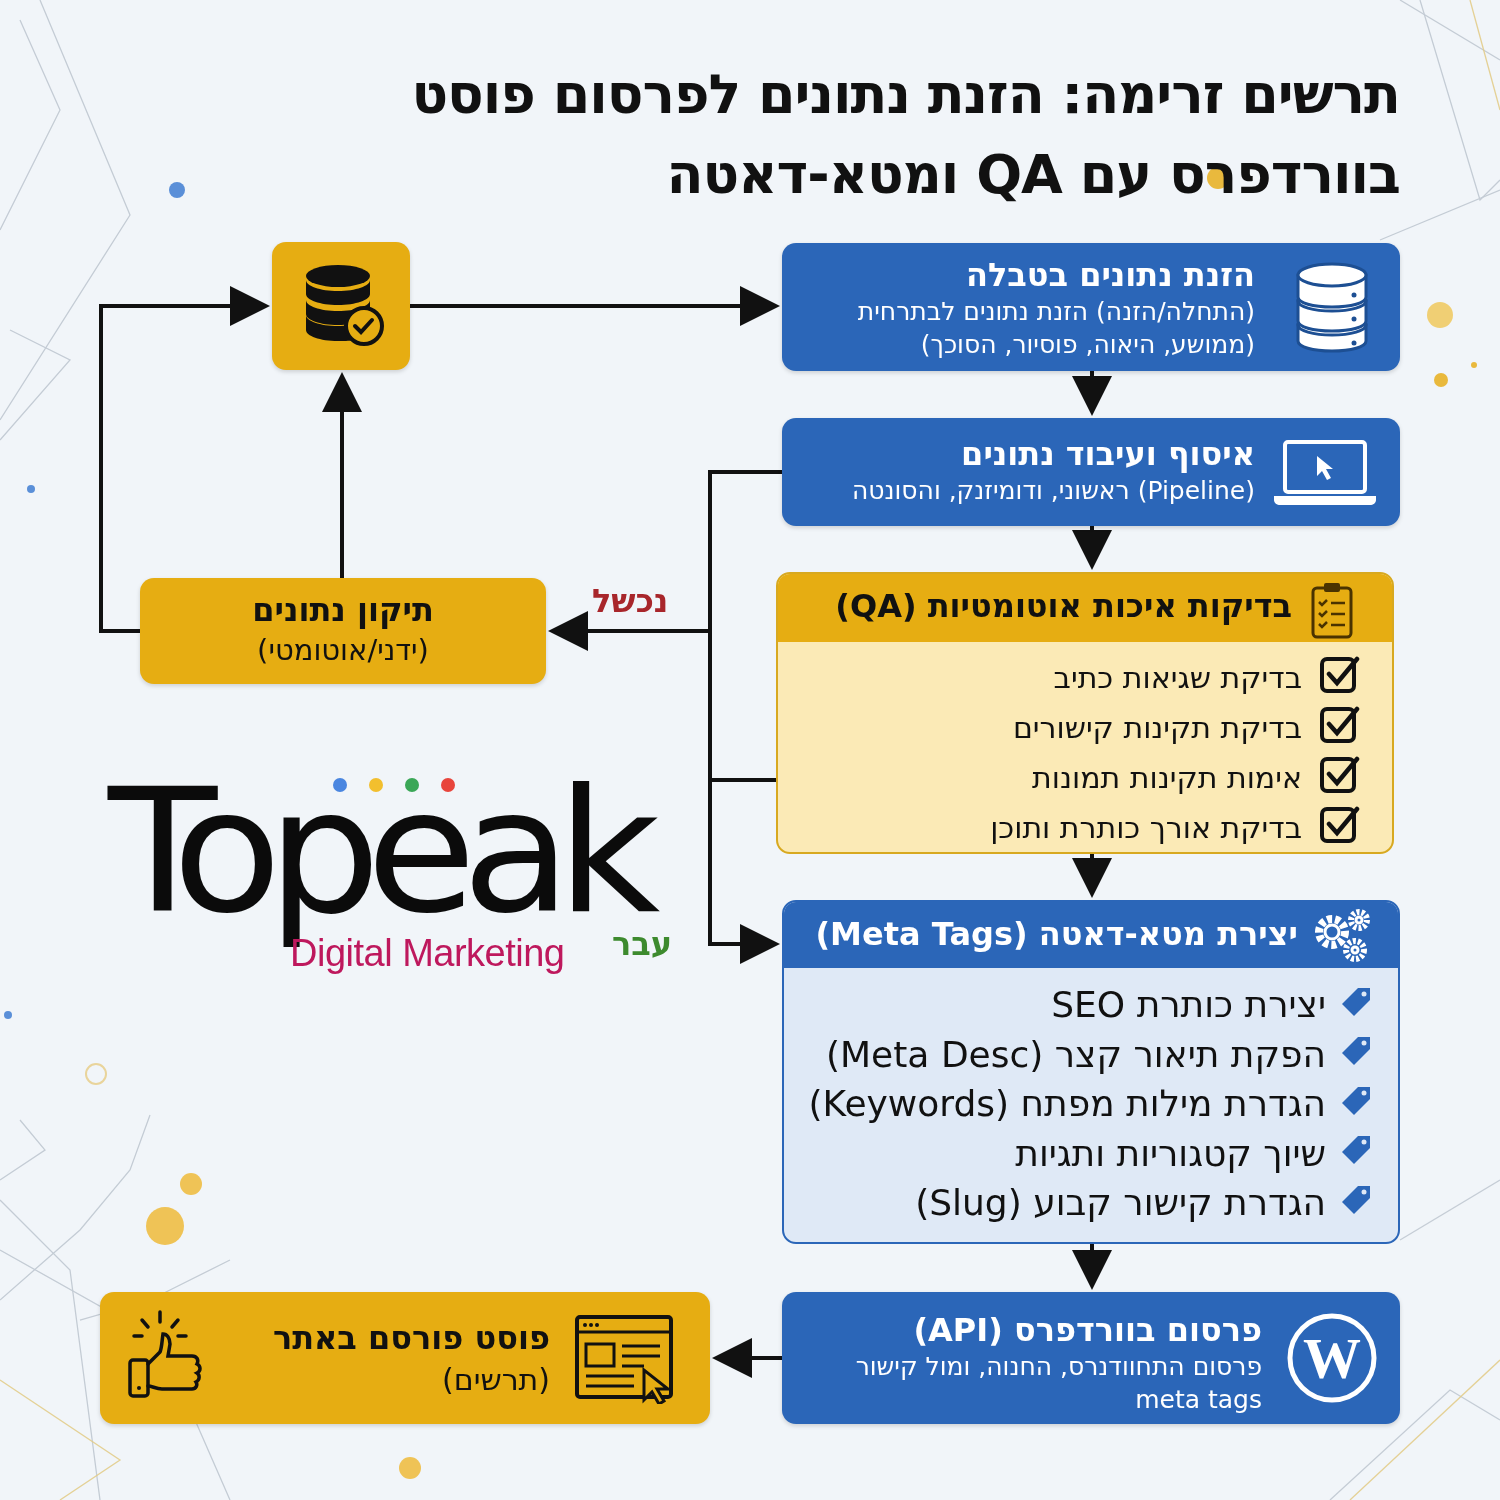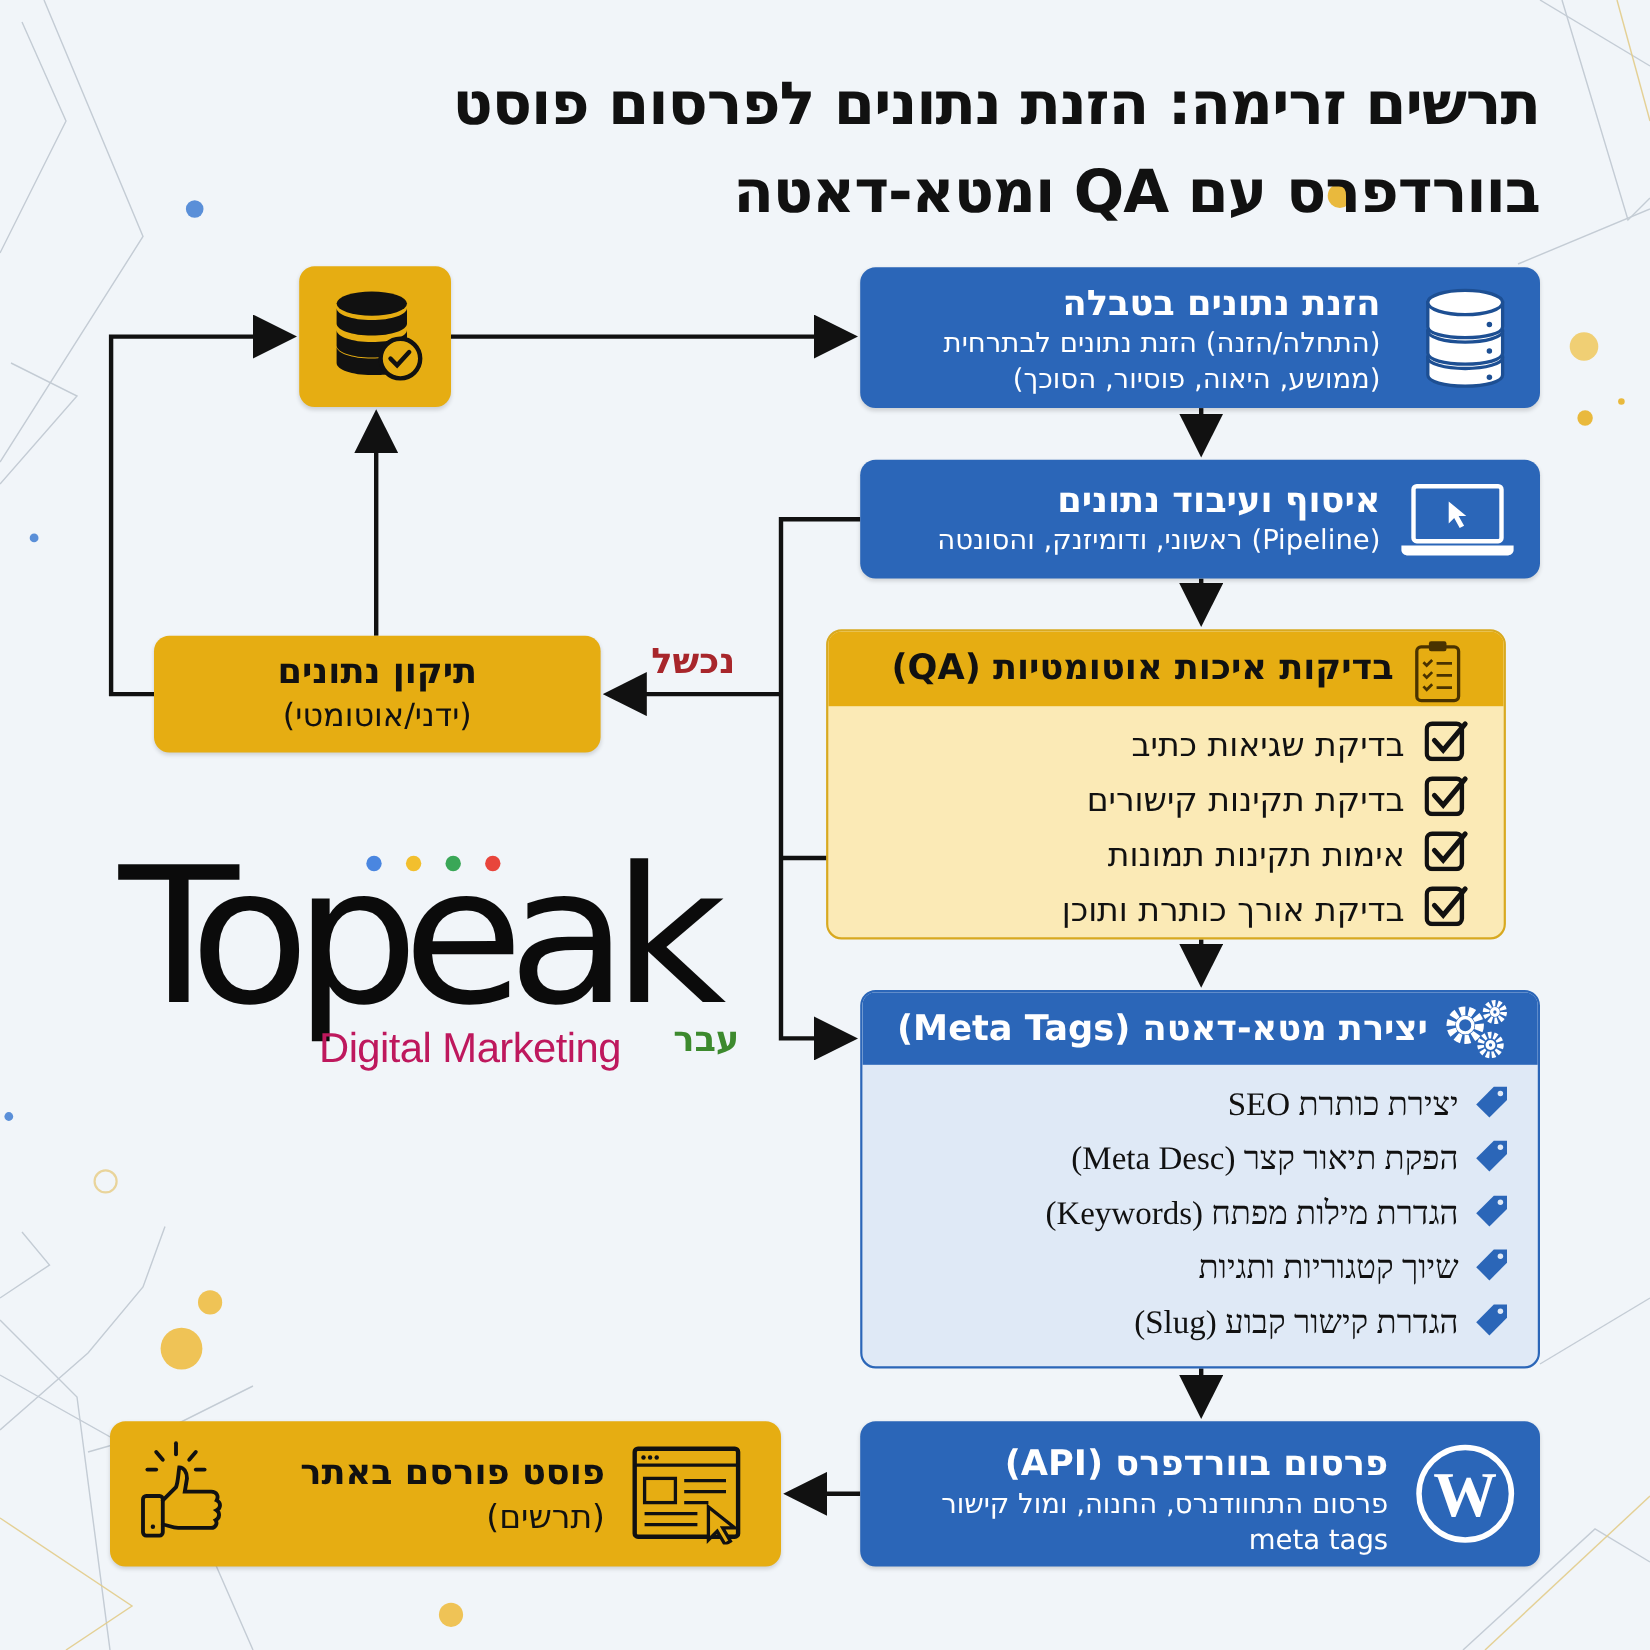--- a/index.html
+++ b/index.html
@@ -25,34 +25,34 @@
     .box .sub { font-size: 25px; line-height: 33px; }
 
     #b-input { left: 782px; top: 243px; width: 618px; height: 128px; }
     #b-input .icon { right: 30px; top: 18px; }
     #b-input .text { position: absolute; right: 145px; top: 12px; text-align: right; }
 
     #b-collect { left: 782px; top: 418px; width: 618px; height: 108px; }
     #b-collect .icon { right: 22px; top: 20px; }
     #b-collect .text { position: absolute; right: 145px; top: 16px; text-align: right; }
 
-    #b-qa { left: 751px; top: 572px; width: 618px; height: 282px; background: #fbeab6; border: 2px solid #d8a920; color: #111; overflow: hidden; }
+    #b-qa { left: 776px; top: 572px; width: 618px; height: 282px; background: #fbeab6; border: 2px solid #d8a920; color: #111; overflow: hidden; }
     #b-qa .hdr { position: absolute; left: 0; right: 0; top: 0; height: 68px; background: #e6ad12; }
     #b-qa .hdr .icon { right: 38px; top: 6px; }
     #b-qa .hdr .heading { position: absolute; right: 100px; top: 12px; }
     #b-qa ul { list-style: none; position: absolute; right: 32px; top: 78px; }
     #b-qa li { height: 50px; display: flex; align-items: center; font-size: 30px; }
     #b-qa li .chk { margin-left: 18px; }
 
     #b-meta { left: 782px; top: 900px; width: 618px; height: 344px; background: #dfe9f6; border: 2px solid #2b66b8; color: #111; overflow: hidden; }
     #b-meta .hdr { position: absolute; left: 0; right: 0; top: 0; height: 66px; background: #2b66b8; color: #fff; }
     #b-meta .hdr .icon { right: 22px; top: 4px; }
     #b-meta .hdr .heading { position: absolute; right: 100px; top: 12px; }
     #b-meta ul { list-style: none; position: absolute; right: 24px; top: 78px; }
-    #b-meta li { height: 49.5px; display: flex; align-items: center; font-size: 30px; font-family: Liberation Serif, serif; }
+    #b-meta li { height: 49.5px; display: flex; align-items: center; font-size: 36px; }
     #b-meta li .tag { margin-left: 14px; }
 
     #b-publish { left: 782px; top: 1292px; width: 618px; height: 132px; }
     #b-publish .icon { right: 22px; top: 20px; }
     #b-publish .text { position: absolute; right: 138px; top: 18px; text-align: right; }
 
     #b-done { left: 100px; top: 1292px; width: 610px; height: 132px; }
     #b-done .icon-browser { position: absolute; right: 32px; top: 22px; }
     #b-done .icon-thumb { position: absolute; left: 26px; top: 16px; }
     #b-done .text { position: absolute; right: 160px; top: 26px; text-align: right; }

